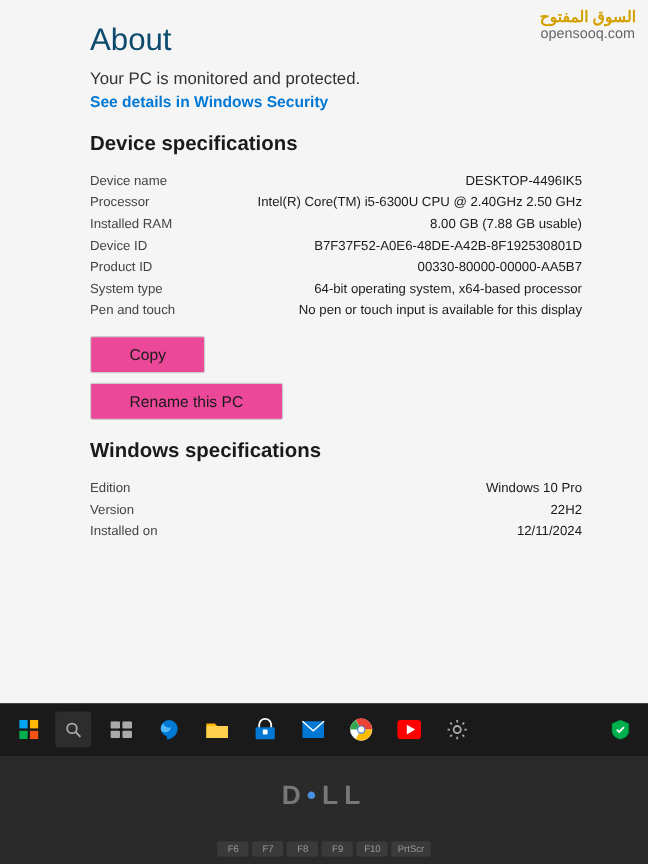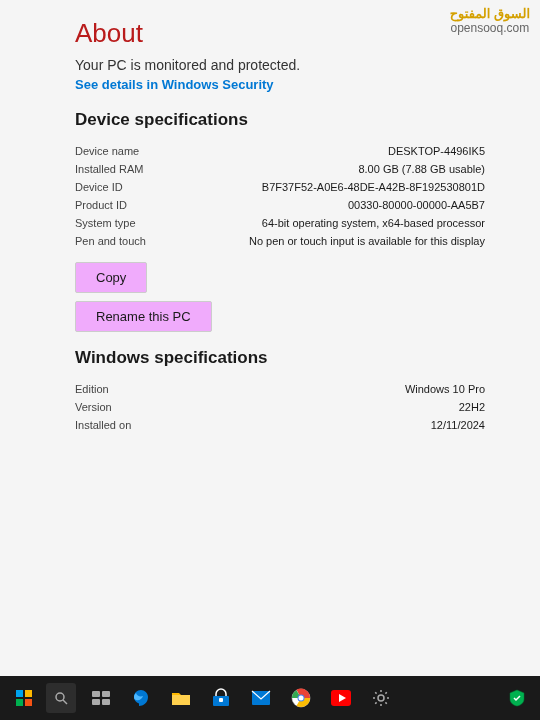--- a/index.html
+++ b/index.html
@@ -25,21 +25,21 @@
     .content {
       flex: 1;
       padding: 18px 55px 10px 75px;
       background: #f5f5f5;
       overflow-y: auto;
     }
 
     .page-title {
       font-size: 26px;
       font-weight: 300;
-      color: #b91c1c;
+      color: #0c4a6e;
       margin-bottom: 8px;
     }
 
     .security-status {
       font-size: 14px;
       color: #333;
       margin-bottom: 4px;
     }
 
     .security-link {
@@ -77,23 +77,23 @@
       font-weight: 400;
     }
 
     .spec-table tr td:last-child {
       color: #1a1a1a;
       text-align: right;
     }
 
     .btn {
       display: inline-block;
-      padding: 7px 20px;
+      padding: 7px 32px;
       border: 1px solid #ccc;
-      background: #f0abfc;
+      background: #ec4899;
       border-radius: 2px;
       font-size: 13px;
       cursor: pointer;
       color: #1a1a1a;
       margin-right: 8px;
       margin-bottom: 8px;
     }
 
     .buttons-row {
       margin-top: 12px;
@@ -221,20 +221,24 @@
 
     <h2 class="section-title">Device specifications</h2>
 
     <table class="spec-table">
       <tbody id="device-specs-body">
           <tr>
             <td>Device name</td>
             <td>DESKTOP-4496IK5</td>
           </tr>
           <tr>
+            <td>Processor</td>
+            <td>Intel(R) Core(TM) i5-6300U CPU @ 2.40GHz   2.50 GHz</td>
+          </tr>
+          <tr>
             <td>Installed RAM</td>
             <td>8.00 GB (7.88 GB usable)</td>
           </tr>
           <tr>
             <td>Device ID</td>
             <td>B7F37F52-A0E6-48DE-A42B-8F192530801D</td>
           </tr>
           <tr>
             <td>Product ID</td>
             <td>00330-80000-00000-AA5B7</td>
@@ -361,14 +365,27 @@
     <div class="taskbar-right">
       <div class="taskbar-icon">
         <svg width="16" height="18" viewBox="0 0 16 18">
           <path d="M8 1L1 4v6c0 4 3.5 6.5 7 7 3.5-.5 7-3 7-7V4z" fill="#00b04f" stroke="#007a35" stroke-width="0.5"></path>
           <path d="M5 9l2 2 4-4" stroke="#fff" stroke-width="1.5" fill="none"></path>
         </svg>
       </div>
     </div>
   </div>
 
+  <div class="dell-area">
+    <div style="position:absolute;top:20px;">
+      <span style="font-size:22px;font-weight:bold;color:#777;letter-spacing:5px;">D<span style="color:#4a90e2">•</span>LL</span>
+    </div>
+    <div class="keyboard-row">
+      <div class="key">F6</div>
+      <div class="key">F7</div>
+      <div class="key">F8</div>
+      <div class="key">F9</div>
+      <div class="key">F10</div>
+      <div class="key">PrtScr</div>
+    </div>
+  </div>
 
 </div>
 
 </body></html>

